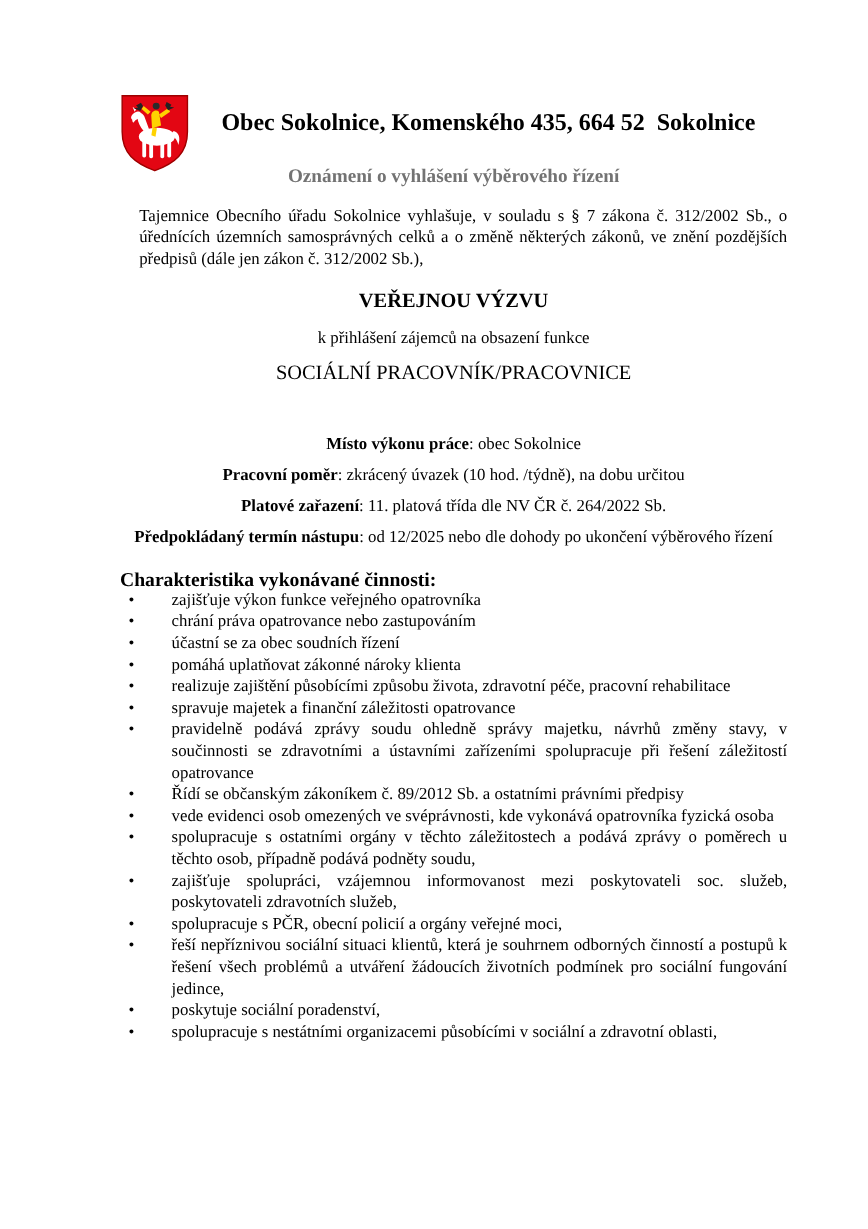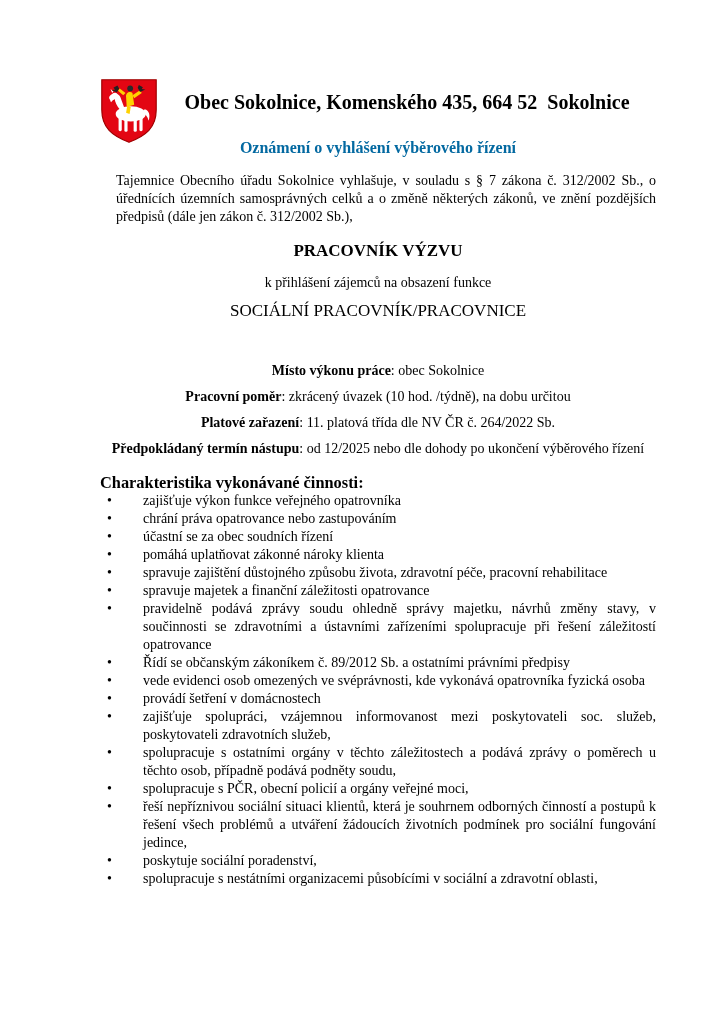--- a/index.html
+++ b/index.html
@@ -26,21 +26,21 @@
     flex: 1;
     margin: 12px 0 0 0;
     text-align: center;
     font-size: 20px;
     line-height: 24px;
     font-weight: bold;
   }
   .subtitle {
     margin-top: -6px;
     text-align: center;
-    color: #0369a1;
+    color: #737373;
     font-weight: bold;
     font-size: 16px;
     line-height: 20px;
   }
   .intro {
     margin: 14px 0 0 16px;
     text-align: justify;
   }
   .call-heading {
     margin: 14px 0 0 0;
@@ -110,46 +110,45 @@
           <path d="M47,48 L45,60 L51,62 L53,50 Z" fill="#ffd200"></path>
         </g>
       </svg>
       <h1 class="doc-title">Obec Sokolnice, Komenského 435, 664 52&nbsp; Sokolnice</h1>
     </div>
 
     <div class="subtitle">Oznámení o vyhlášení výběrového řízení</div>
 
     <p class="intro">Tajemnice Obecního úřadu Sokolnice vyhlašuje, v souladu s § 7 zákona č. 312/2002 Sb., o úřednících územních samosprávných celků a o změně některých zákonů, ve znění pozdějších předpisů (dále jen zákon č. 312/2002 Sb.),</p>
 
-    <h2 class="call-heading">PRACOVNÍK VÝZVU</h2>
+    <h2 class="call-heading">VEŘEJNOU VÝZVU</h2>
     <p class="call-subtext">k přihlášení zájemců na obsazení funkce</p>
     <h2 class="position-title">SOCIÁLNÍ PRACOVNÍK/PRACOVNICE</h2>
 
     <div class="fields">
       <p class="field"><span class="lbl">Místo výkonu práce</span><span>: </span><span>obec Sokolnice</span></p>
       <p class="field"><span class="lbl">Pracovní poměr</span><span>: </span><span>zkrácený úvazek (10 hod. /týdně), na dobu určitou</span></p>
       <p class="field"><span class="lbl">Platové zařazení</span><span>: </span><span>11. platová třída dle NV ČR č. 264/2022 Sb.</span></p>
       <p class="field"><span class="lbl">Předpokládaný termín nástupu</span><span>: </span><span>od 12/2025 nebo dle dohody po ukončení výběrového řízení</span></p>
     </div>
 
     <h3 class="char-heading">Charakteristika vykonávané činnosti:</h3>
 
     <ul class="bullets">
       <li>zajišťuje výkon funkce veřejného opatrovníka</li>
       <li>chrání práva opatrovance nebo zastupováním</li>
       <li>účastní se za obec soudních řízení</li>
       <li>pomáhá uplatňovat zákonné nároky klienta</li>
-      <li>spravuje zajištění důstojného způsobu života, zdravotní péče, pracovní rehabilitace</li>
+      <li>realizuje zajištění působícími způsobu života, zdravotní péče, pracovní rehabilitace</li>
       <li>spravuje majetek a finanční záležitosti opatrovance</li>
       <li>pravidelně podává zprávy soudu ohledně správy majetku, návrhů změny stavy, v součinnosti se zdravotními a ústavními zařízeními spolupracuje při řešení záležitostí opatrovance</li>
       <li>Řídí se občanským zákoníkem č. 89/2012 Sb. a ostatními právními předpisy</li>
       <li>vede evidenci osob omezených ve svéprávnosti, kde vykonává opatrovníka fyzická osoba</li>
-      <li>provádí šetření v domácnostech</li>
+      <li>spolupracuje s ostatními orgány v těchto záležitostech a podává zprávy o poměrech u těchto osob, případně podává podněty soudu,</li>
       <li>zajišťuje spolupráci, vzájemnou informovanost mezi poskytovateli soc. služeb, poskytovateli zdravotních služeb,</li>
-      <li>spolupracuje s ostatními orgány v těchto záležitostech a podává zprávy o poměrech u těchto osob, případně podává podněty soudu,</li>
       <li>spolupracuje s PČR, obecní policií a orgány veřejné moci,</li>
       <li>řeší nepříznivou sociální situaci klientů, která je souhrnem odborných činností a postupů k řešení všech problémů a utváření žádoucích životních podmínek pro sociální fungování jedince,</li>
       <li>poskytuje sociální poradenství,</li>
       <li>spolupracuje s nestátními organizacemi působícími v sociální a zdravotní oblasti,</li>
     </ul>
 
   </div>
 </div>
 
 </body></html>

